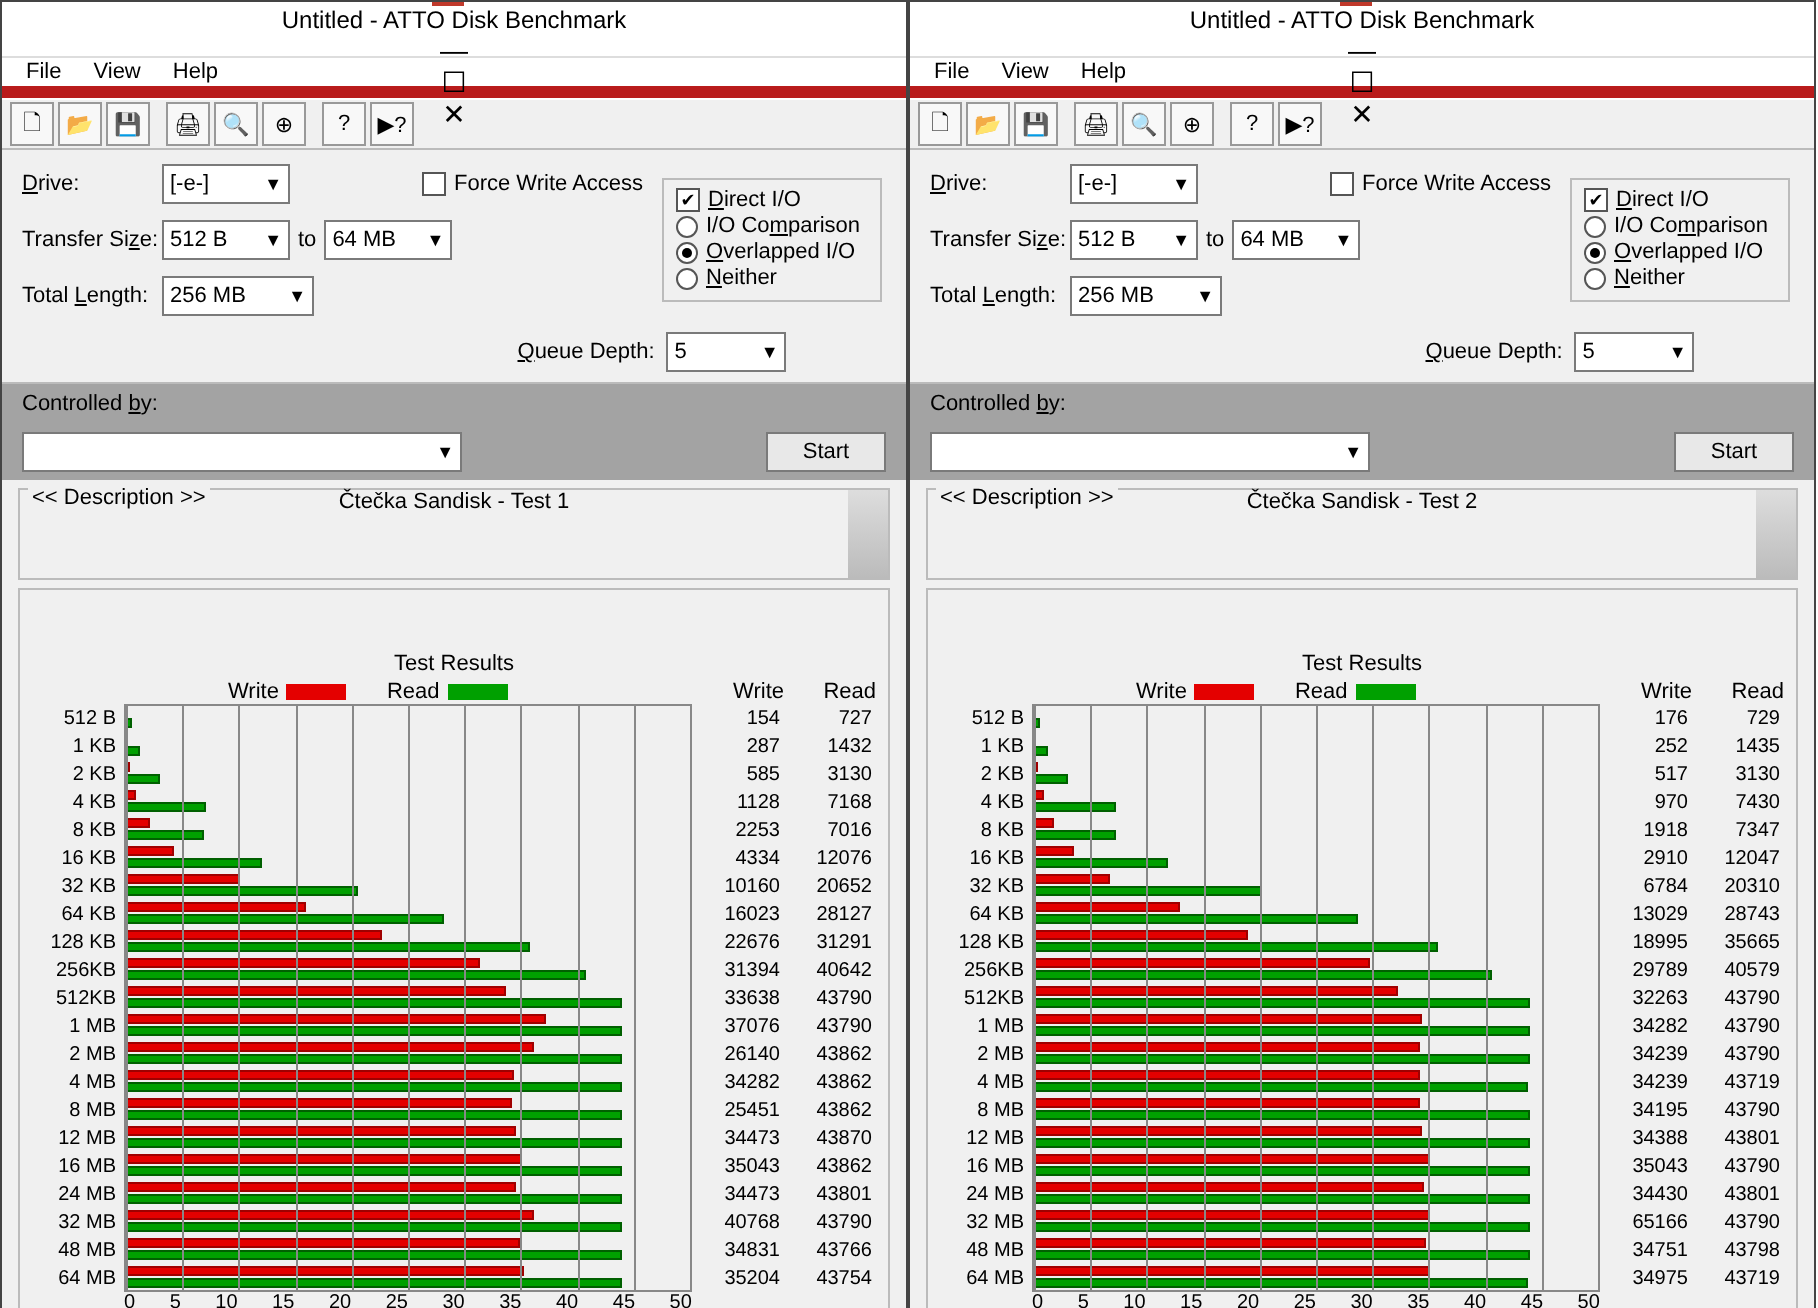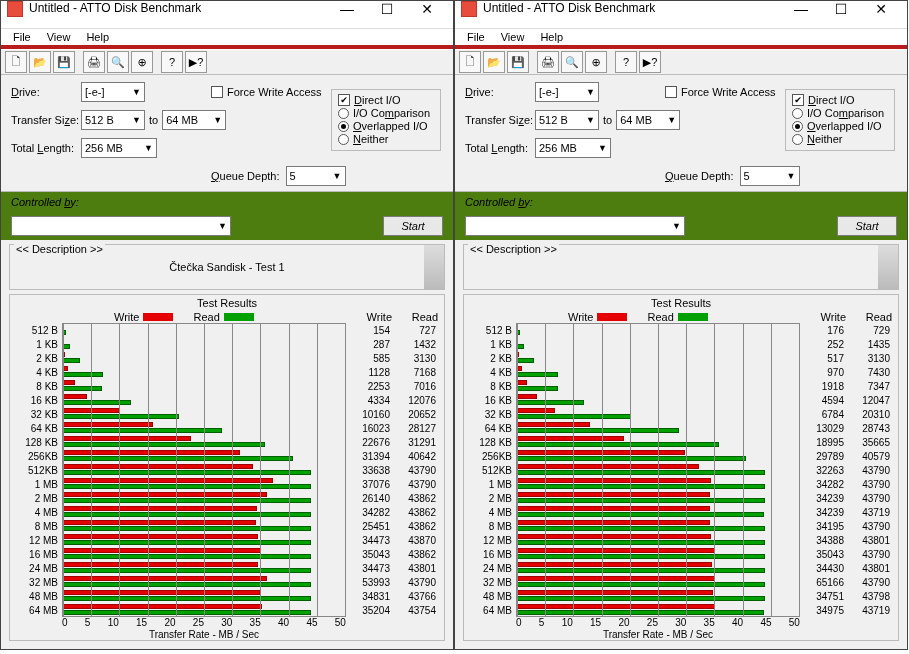--- a/index.html
+++ b/index.html
@@ -13,31 +13,32 @@
   }
   .dual { display: flex; }
   .win {
     width: 454px;
     border: 1px solid #444;
     background: #f0f0f0;
     position: relative;
   }
   .titlebar {
     height: 28px;
-    display: flex; 
+    display: flex; align-items: center;
     background: #fff;
     padding: 0 6px;
     border-bottom: 1px solid #ddd;
+    flex-direction: column;
   }
   .titlebar .icon { width: 16px; height: 16px; background:#e74c3c; border:1px solid #c0392b; margin-right:6px; }
   .titlebar .title { flex: 1; font-size: 12px; }
   .titlebar .wbtn { width: 40px; height: 20px; text-align: center; font-size:14px; cursor: default; }
   .menubar {
     height: 20px; display: flex; align-items: center; gap: 4px;
-    padding: 0 6px; background:#fff; border-bottom:4px solid #b91c1c;
+    padding: 0 6px; background:#fff; border-bottom:6px solid #b91c1c;
   }
   .menubar span { padding: 2px 6px; }
   .toolbar {
     height: 26px; display:flex; align-items:center; gap:2px;
     padding: 2px 4px; background:#f0f0f0; border-bottom:1px solid #bbb;
     border-top:1px solid #fff;
   }
   .tbtn {
     width: 22px; height: 22px; border:1px solid #999;
     background:#f8f8f8; display:flex; align-items:center; justify-content:center;
@@ -57,45 +58,44 @@
     display:inline-flex; align-items:center; padding: 0 3px;
     min-width: 60px;
   }
   .sel .caret { margin-left:auto; font-size:9px; }
   .cb { display:flex; align-items:center; gap:4px; }
   .cb .box { width:12px; height:12px; border:1px solid #555; background:#fff; display:flex; align-items:center; justify-content:center; font-size:9px; }
   .rb .circ { width:11px; height:11px; border-radius:50%; border:1px solid #555; background:#fff; display:inline-flex; align-items:center; justify-content:center; }
   .rb .dot { width:5px; height:5px; border-radius:50%; background:#000; }
   .radiogroup { border:1px solid #bbb; padding:4px 6px; grid-column: 4; grid-row: 1 / span 3; }
   .radiogroup .rb { display:flex; align-items:center; gap:4px; margin: 1px 0; }
-  .qdrow { grid-column: 3 / span 2; display:flex; align-items:center; justify-content:flex-start; gap:6px; }
+  .qdrow { grid-column: 3 / span 2; display:flex; align-items:center; justify-content:center; gap:6px; }
   .hr { height:1px; background:#bbb; margin:0; }
   .ctrlrow {
     display:flex; align-items:center; gap:6px; padding: 4px 10px;
-    background:#4d7c0f;
-    font-style:italic;
+    background:#a3a3a3;
   }
   .stdbtn {
     border:1px solid #7a7a7a; background:#e8e8e8; height:20px; min-width:60px;
     display:flex; align-items:center; justify-content:center;
   }
   .descbox {
     border:1px solid #bbb; margin: 4px 8px; height:46px; position:relative;
     background:#f0f0f0;
   }
   .descbox .dlegend { position:absolute; top:-2px; left:4px; font-size:11px; background:#f0f0f0; padding: 0 2px; }
-  .descbox .dval { position:absolute; top:16px; width:100%; text-align:center; }
+  .descbox .dval { position:absolute; top:0; width:100%; text-align:center; }
   .descbox .shade { position:absolute; right:0; top:0; width:20px; height:100%;
     background: linear-gradient(#ddd,#bbb);
   }
   .results {
     border:1px solid #bbb; margin: 2px 8px 8px 8px; background:#f0f0f0; position:relative;
     padding-top:2px;
   }
-  .rlegend { text-align:center; font-size:11px; margin-bottom:2px; }
+  .rlegend { text-align:center; font-size:11px; margin-bottom:2px;margin-top:29px; }
   .legendrow { display:flex; align-items:center; gap:4px; margin-left:52px; }
   .swatch { width:30px; height:8px; }
   .sw-write { background:#e40000; }
   .sw-read  { background:#00a000; border-right:6px solid #00a000; }
   .hdr { display:grid; grid-template-columns: 52px 1fr 46px 46px; padding-right:6px; }
   .rows { }
   .row { display:grid; grid-template-columns: 52px 1fr 46px 46px; height:14px; align-items:center; padding-right:6px; }
   .row .rl { text-align:right; padding-right:4px; font-size:10px; }
   .row .bars { position:relative; height:12px; }
   .row .bar-w { position:absolute; top:0; height:5px; background:#e40000; border:1px solid #a00000; }
@@ -398,21 +398,21 @@
       </div>
       <div class="vw">34473</div>
       <div class="vr">43801</div>
     </div>
             <div class="row">
       <div class="rl">32 MB</div>
       <div class="bars">
         <div class="bar-w" style="width:72.06%"></div>
         <div class="bar-r" style="width:87.58%"></div>
       </div>
-      <div class="vw">53993</div>
+      <div class="vw">40768</div>
       <div class="vr">43790</div>
     </div>
             <div class="row">
       <div class="rl">48 MB</div>
       <div class="bars">
         <div class="bar-w" style="width:69.66%"></div>
         <div class="bar-r" style="width:87.53%"></div>
       </div>
       <div class="vw">34831</div>
       <div class="vr">43766</div>
@@ -563,20 +563,21 @@
           <span></span>
           <span class="caret">▼</span>
         </div>
       <div class="stdbtn">
           <span>Start</span>
         </div>
     </div>
 
     <div class="descbox">
       <div class="dlegend">&lt;&lt; Description &gt;&gt;</div>
+      <div class="dval">Čtečka Sandisk - Test 2</div>
       <div class="shade"></div>
     </div>
 
     <div class="results">
       <div class="rlegend">Test Results</div>
       <div class="hdr">
         <div></div>
         <div class="legendrow">
           <span>Write</span>
           <div class="swatch sw-write"></div>
@@ -633,21 +634,21 @@
       </div>
       <div class="vw">1918</div>
       <div class="vr">7347</div>
     </div>
             <div class="row">
       <div class="rl">16 KB</div>
       <div class="bars">
         <div class="bar-w" style="width:7.51%"></div>
         <div class="bar-r" style="width:24.09%"></div>
       </div>
-      <div class="vw">4594</div>
+      <div class="vw">2910</div>
       <div class="vr">12047</div>
     </div>
             <div class="row">
       <div class="rl">32 KB</div>
       <div class="bars">
         <div class="bar-w" style="width:13.57%"></div>
         <div class="bar-r" style="width:40.62%"></div>
       </div>
       <div class="vw">6784</div>
       <div class="vr">20310</div>

